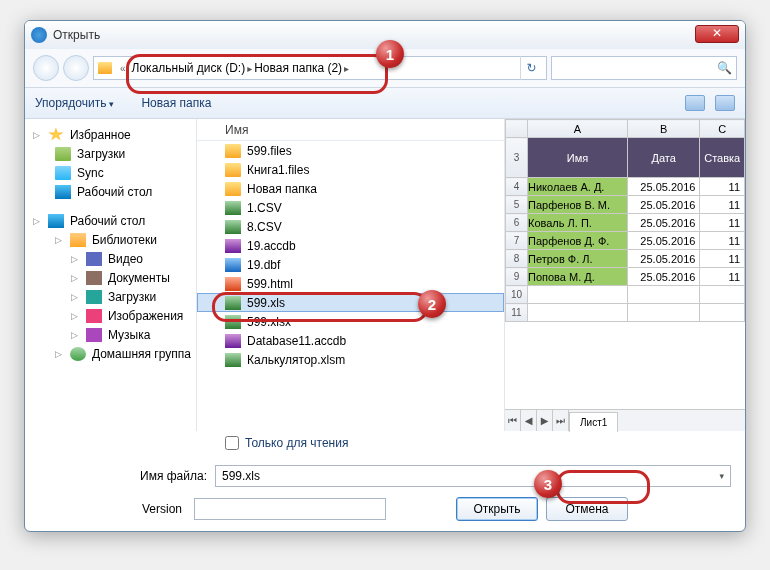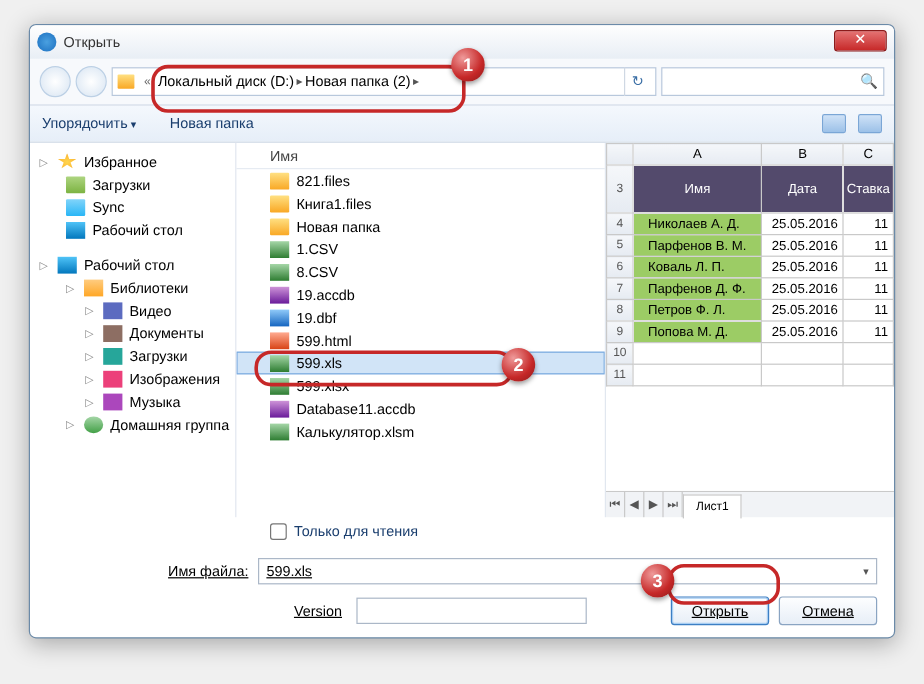--- a/index.html
+++ b/index.html
@@ -62,30 +62,30 @@
 .fico.dbf { background: linear-gradient(#90caf9,#1565c0); }
 .fico.html { background: linear-gradient(#ffab91,#d84315); }
 
 .preview { width: 240px; display: flex; flex-direction: column; font-size: 11px; }
 .sheet { flex: 1; overflow: hidden; position: relative; background: #fff; }
 .grid { border-collapse: collapse; width: 100%; }
 .grid th, .grid td { border: 1px solid #c9c9c9; text-align: center; height: 18px; font-weight: normal; white-space: nowrap; overflow: hidden; }
 .grid .colhead { background: linear-gradient(#f5f7fa,#e6ebf2); font-size: 11px; }
 .grid .rowhead { background: linear-gradient(#f5f7fa,#e6ebf2); width: 22px; font-size: 10px; color: #555; }
 .grid .th1 { background: #534a6c; color: #fff; font-size: 11px; height: 40px; }
-.grid .gcell { background: #9ccc65; text-align: left; padding-left: 12px; font-size: 11px; }
+.grid .gcell { background: #9ccc65; text-align: left; padding-left: 0; font-size: 11px; }
 .grid .dcell { text-align: right; padding-right: 4px; font-size: 11px; }
 .sheetnav { height: 22px; border-top: 1px solid #c9c9c9; display: flex; align-items: center; font-size: 10px; background: #f1f3f6; }
 .sheetnav .nb { width: 16px; text-align: center; color: #555; border-right: 1px solid #c9c9c9; height: 100%; line-height: 22px; }
 .sheetnav .tab { padding: 0 10px; background: #fff; border: 1px solid #c9c9c9; border-bottom: none; height: 20px; line-height: 20px; margin-top: 2px; }
 
 .readonly { height: 24px; display: flex; align-items: center; gap: 6px; padding-left: 200px; font-size: 12px; color: #1a3e6e; }
 .readonly input { width: 14px; height: 14px; }
 
-.bottom { padding: 10px 14px 14px; font-size: 12px; text-decoration: underline; }
+.bottom { padding: 10px 14px 14px; font-size: 12px; }
 .brow { display: flex; align-items: center; gap: 8px; margin-bottom: 10px; }
 .brow .lbl { width: 168px; text-align: right; }
 .fnbox { flex: 1; height: 22px; border: 1px solid #abb7c7; background: #fff; padding: 0 6px; line-height: 20px; }
 .combo { width: 170px; height: 22px; border: 1px solid #abb7c7; background: linear-gradient(#fdfdfd,#eef2f7); padding: 0 6px; line-height: 20px; display: flex; }
 .combo .arr { margin-left: auto; font-size: 9px; color: #555; }
 .verinput { width: 192px; height: 22px; border: 1px solid #abb7c7; background: #fff; }
 .btn { width: 82px; height: 24px; border: 1px solid #8aa4c2; background: linear-gradient(#fdfeff,#e7eef7); border-radius: 3px; font-size: 12px; text-align: center; line-height: 22px; }
 .btn.primary { border: 1px solid #3d7fc4; box-shadow: 0 0 0 1px #a7cdf2 inset; }
 
 .callout { position: absolute; border: 3px solid #c62828; border-radius: 14px; pointer-events: none; }
@@ -197,21 +197,21 @@
           <span class="ico home"></span>
           <span>Домашняя группа</span>
         </div>
     </div>
 
     <div class="filepane">
       <div class="filehead">Имя</div>
       <div class="filelist" id="filelist">
           <div class="file">
             <span class="fico fold"></span>
-            <span>821.files</span>
+            <span>599.files</span>
           </div>
           <div class="file">
             <span class="fico fold"></span>
             <span>Книга1.files</span>
           </div>
           <div class="file">
             <span class="fico fold"></span>
             <span>Новая папка</span>
           </div>
           <div class="file">
@@ -334,21 +334,21 @@
   <div class="readonly">
     <input type="checkbox" style="">
     <span>Только для чтения</span>
   </div>
 
   <div class="bottom">
     <div class="brow">
       <div class="lbl">Имя файла:</div>
       <div class="fnbox"><span>599.xls</span><span style="margin-left:auto;float:right;font-size:9px;color:#555">▾</span></div>
     </div>
-    <div class="brow" style="justify-content:flex-end">
+    <div class="brow" style="justify-content:center">
       <div class="lbl" style="width:auto;margin-right:4px">Version</div>
       <div class="verinput"></div>
       <div style="width:54px"></div>
       <div class="btn primary">Открыть</div>
       <div class="btn">Отмена</div>
     </div>
   </div>
 
 </div>
 

